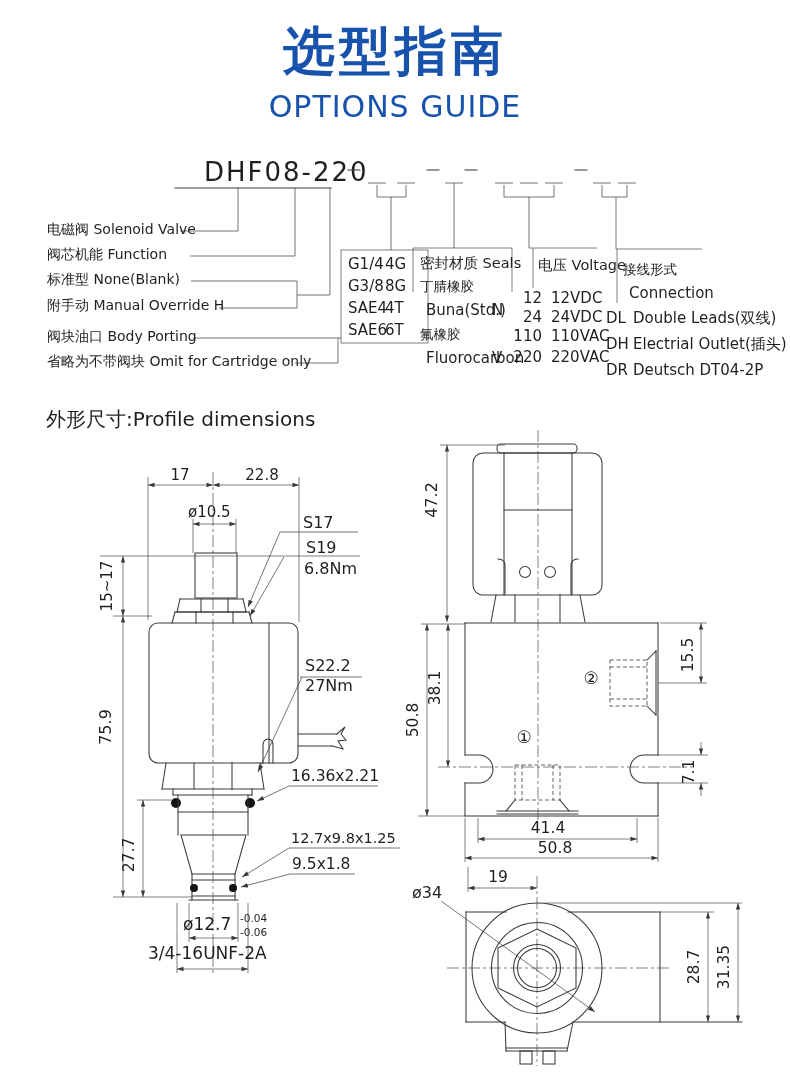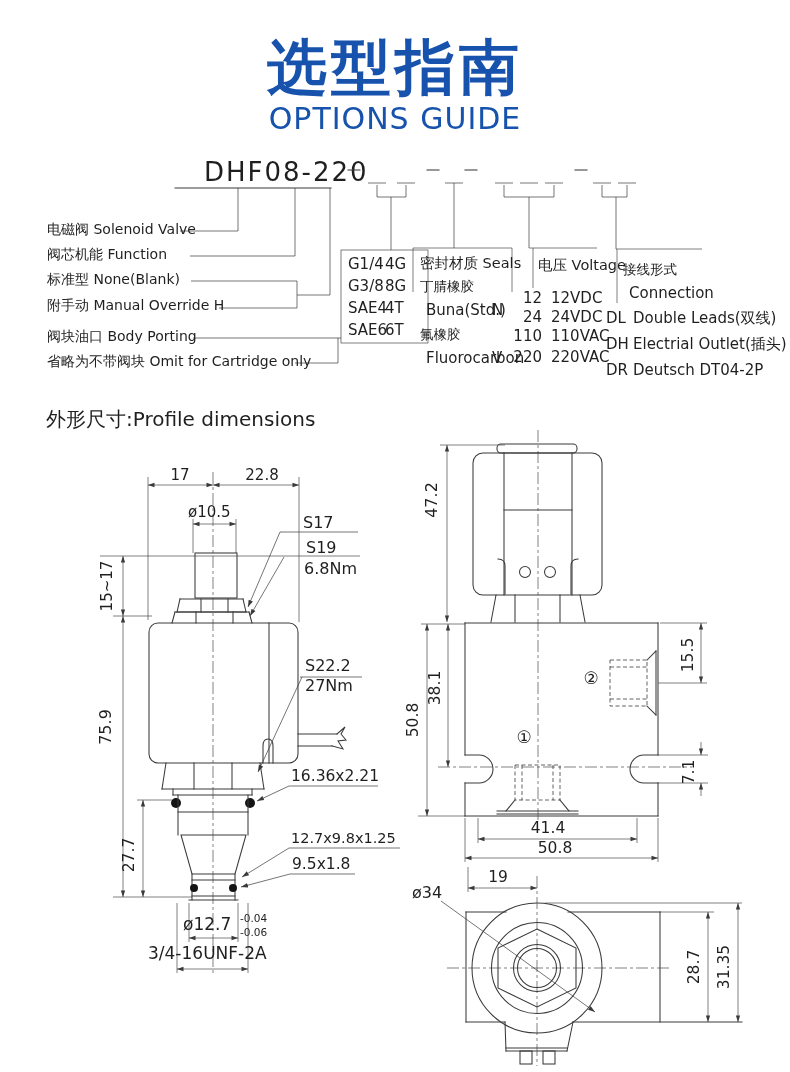--- a/index.html
+++ b/index.html
@@ -1,21 +1,21 @@
 <!DOCTYPE html>
 <html><head>
 <meta charset="utf-8">
 <style>
   html,body{margin:0;padding:0;background:#fff;}
   .page{position:relative;width:790px;height:1072px;background:#ffffff;overflow:hidden;
         font-family:"DejaVu Sans","Liberation Sans",sans-serif;}
   .hdr{position:absolute;top:0;left:0;width:100%;text-align:center;}
-  .hdr .title{margin-top:36px;font-size:60px;line-height:1.05;font-weight:800;
+  .hdr .title{margin-top:24px;font-size:52px;line-height:1.05;font-weight:800;
               color:#1753ad;letter-spacing:4px;}
-  .hdr .subtitle{margin-top:2px;font-size:30px;font-weight:500;color:#1753ad;letter-spacing:1px;}
+  .hdr .subtitle{margin-top:10px;font-size:30px;font-weight:500;color:#1753ad;letter-spacing:1px;}
   svg.art{position:absolute;left:0;top:0;}
   svg text{font-family:"DejaVu Sans","Liberation Sans",sans-serif;fill:#1f1f1f;}
   .ln{stroke:#3a3a3a;stroke-width:1.05;fill:none;stroke-linecap:square;}
   .tn{stroke:#3a3a3a;stroke-width:0.65;fill:none;}
   .ld{stroke:#3a3a3a;stroke-width:0.7;fill:none;}
   .cl{stroke:#4a4a4a;stroke-width:0.7;fill:none;stroke-dasharray:12 3 3 3;}
   .hd{stroke:#3a3a3a;stroke-width:0.8;fill:none;stroke-dasharray:4 2.5;}
   .dot{fill:#141414;stroke:none;}
 </style>
 </head>

